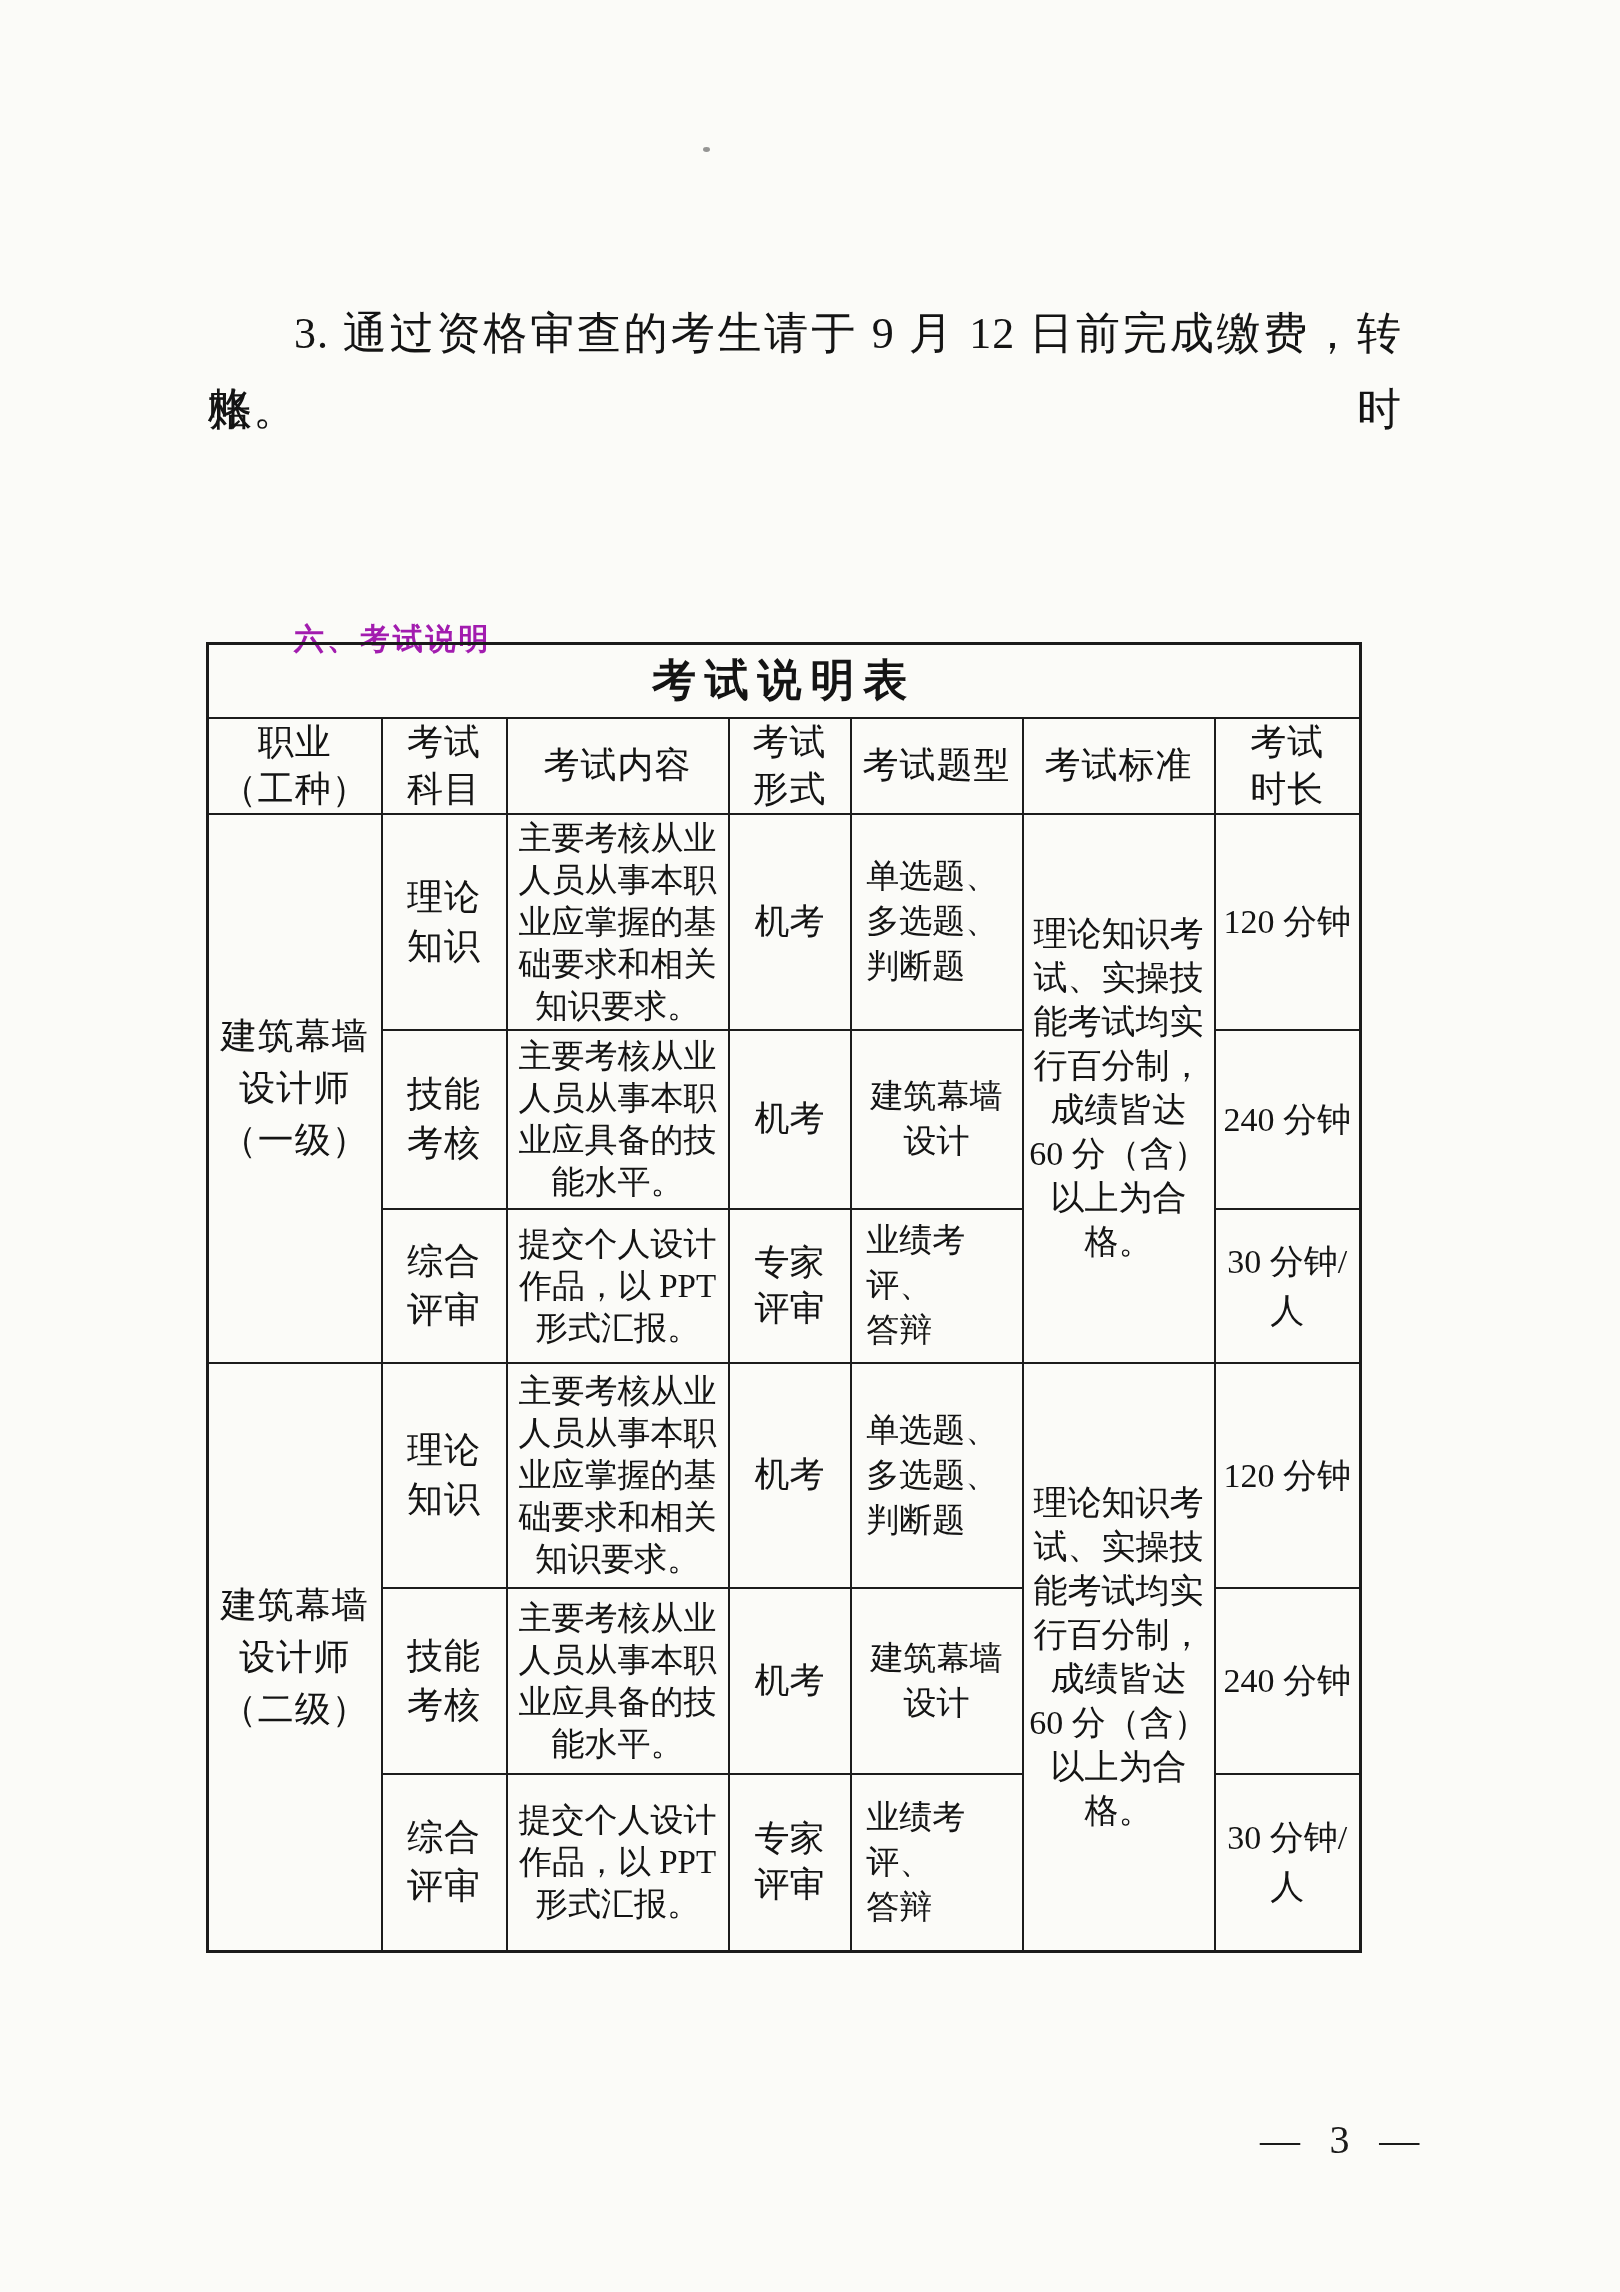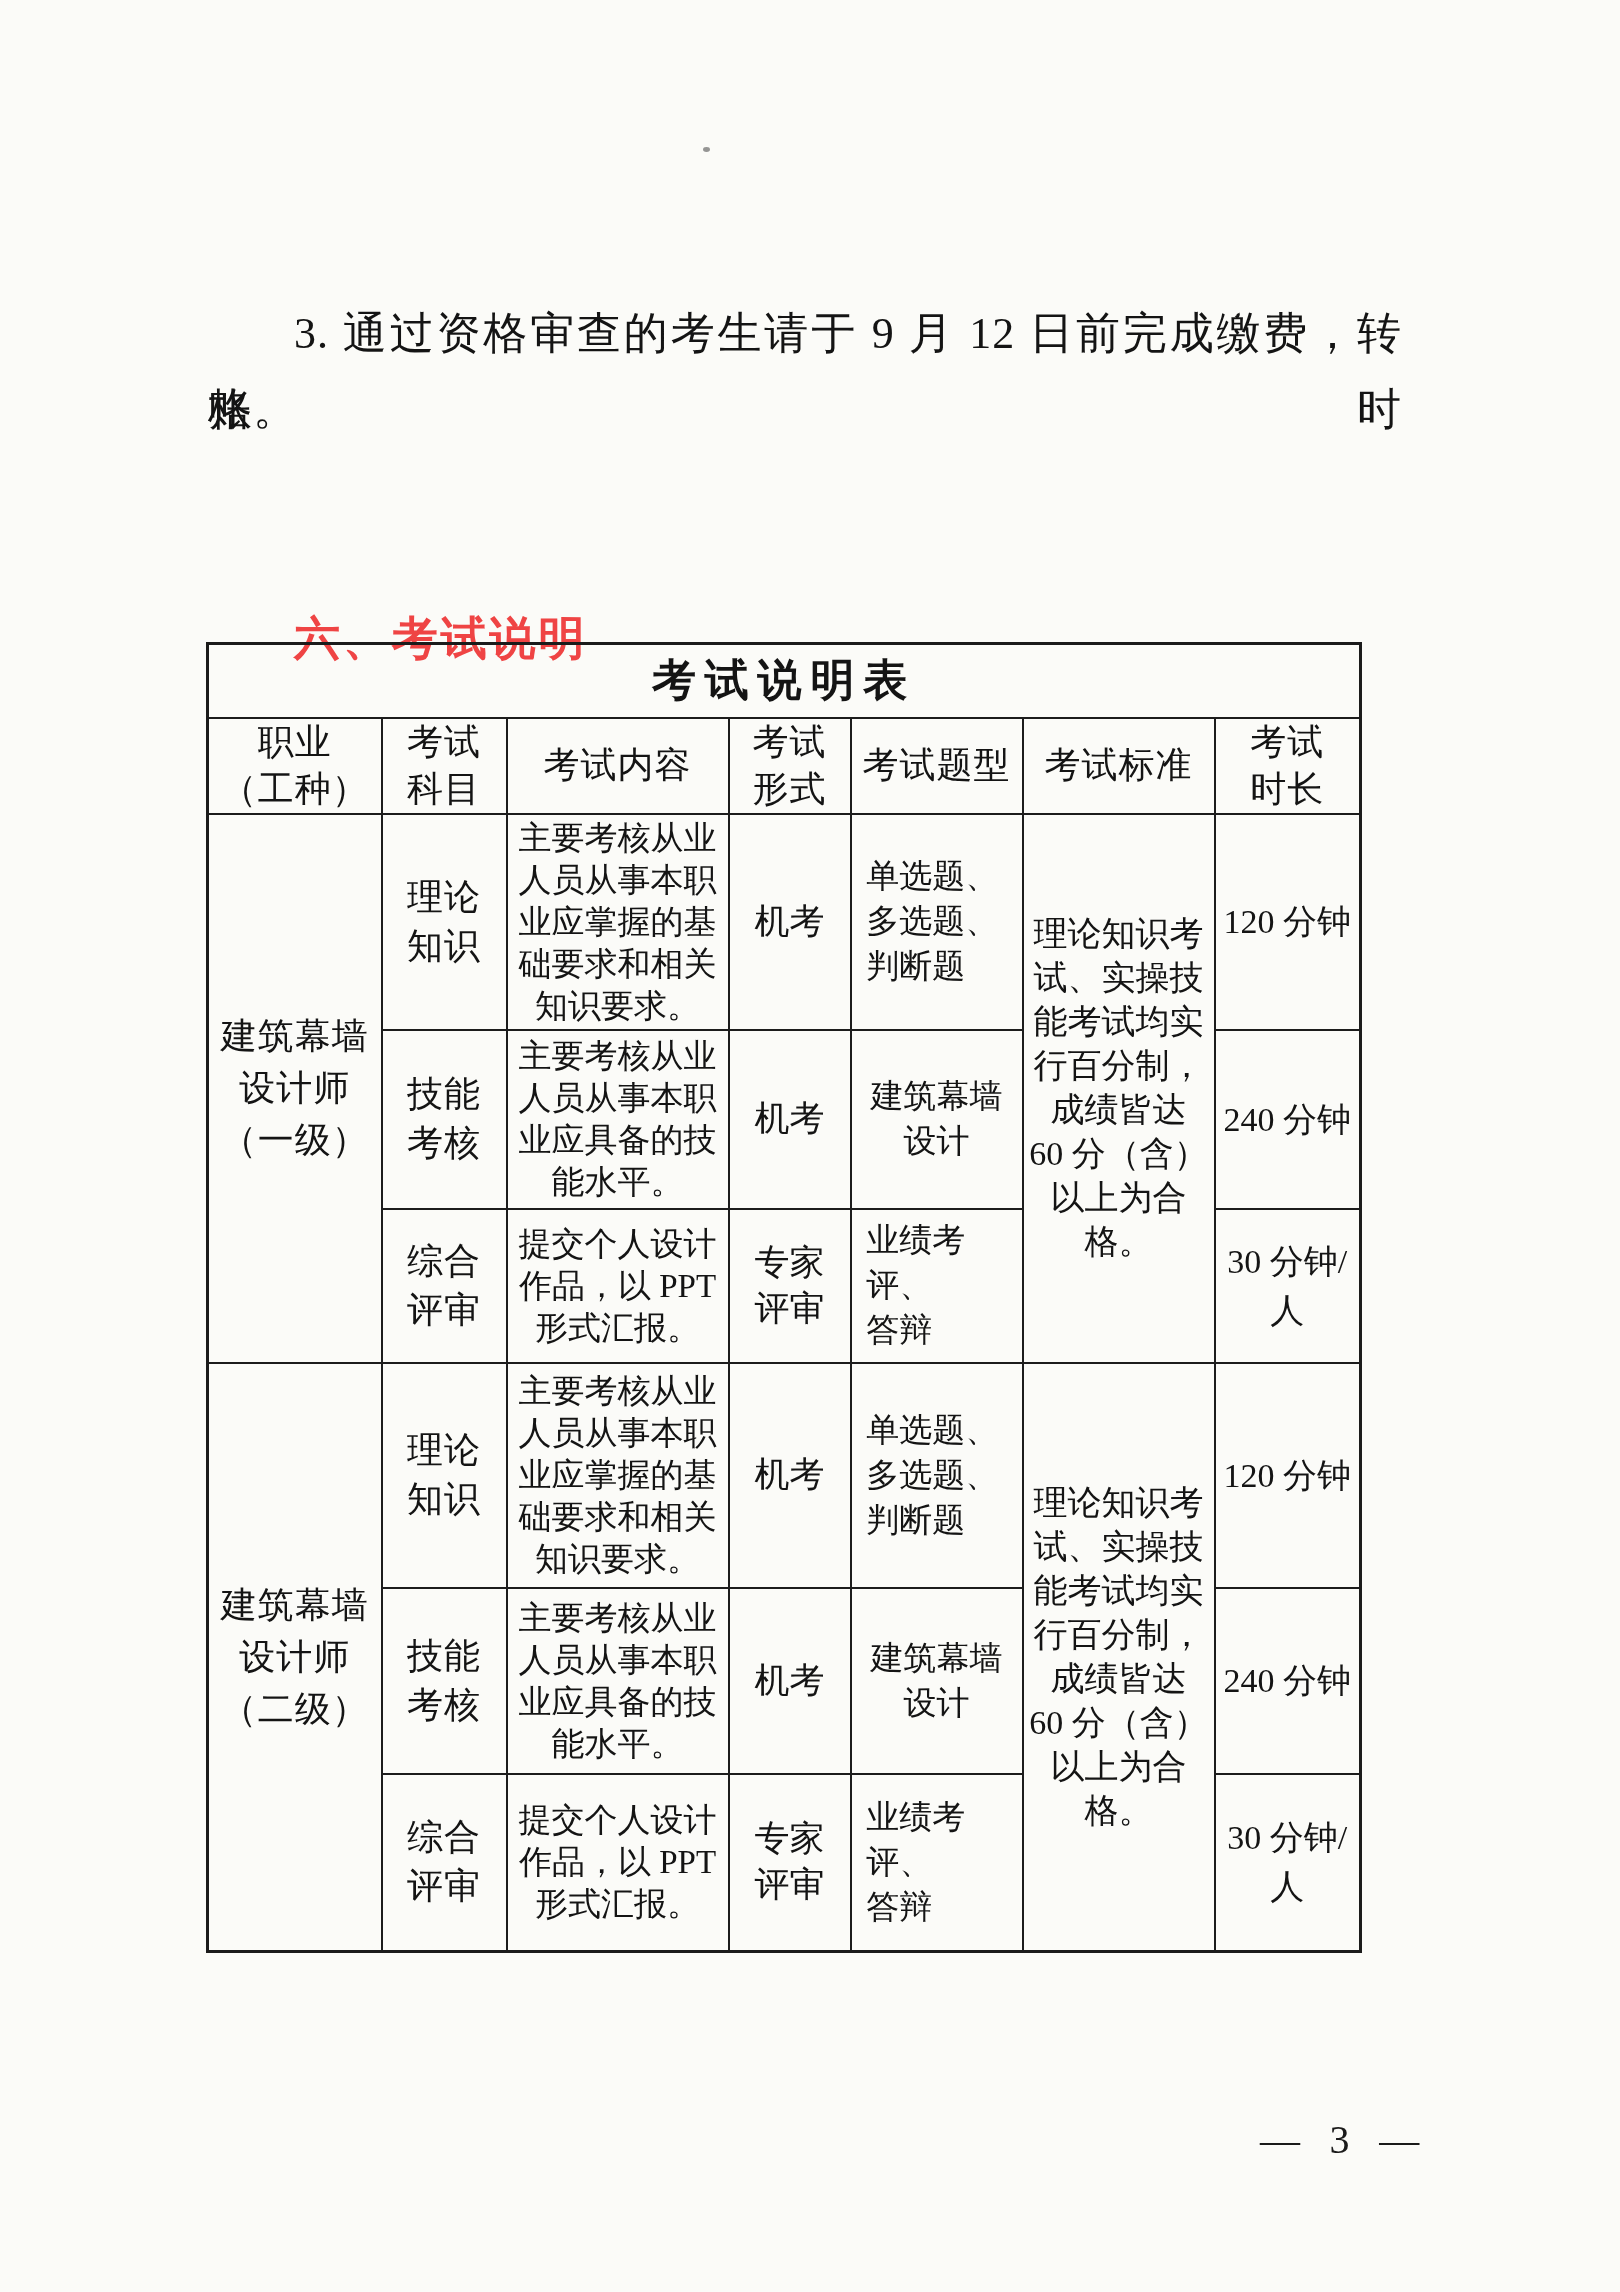--- a/index.html
+++ b/index.html
@@ -16,21 +16,21 @@
   .doc-lines{position:absolute;left:208px;top:296px;width:1194px;}
   .bline{
     height:76px;line-height:76px;font-size:44px;letter-spacing:1px;
     white-space:nowrap;overflow:visible;color:#141414;
   }
   .bline.justify{text-align:justify;text-align-last:justify;white-space:normal;}
   .bline.indent{text-indent:86px;}
   
   .heading{
     position:absolute;left:294px;top:610px;height:57px;line-height:57px;
-    font-size:46px;font-weight:bold;letter-spacing:2.9px;color:#ef4444;text-align:center;
+    font-size:30px;font-weight:bold;letter-spacing:2.9px;color:#a21caf;text-align:center;
   }
   
   table.exam{
     position:absolute;left:206px;top:642px;
     width:1154px;border-collapse:collapse;table-layout:fixed;
     border:3.9px solid #1b1b1b;
   }
   table.exam td{
     border:2.9px solid #1c1c1c;vertical-align:middle;text-align:center;
     padding:0;color:#141414;white-space:pre-line;overflow:hidden;

